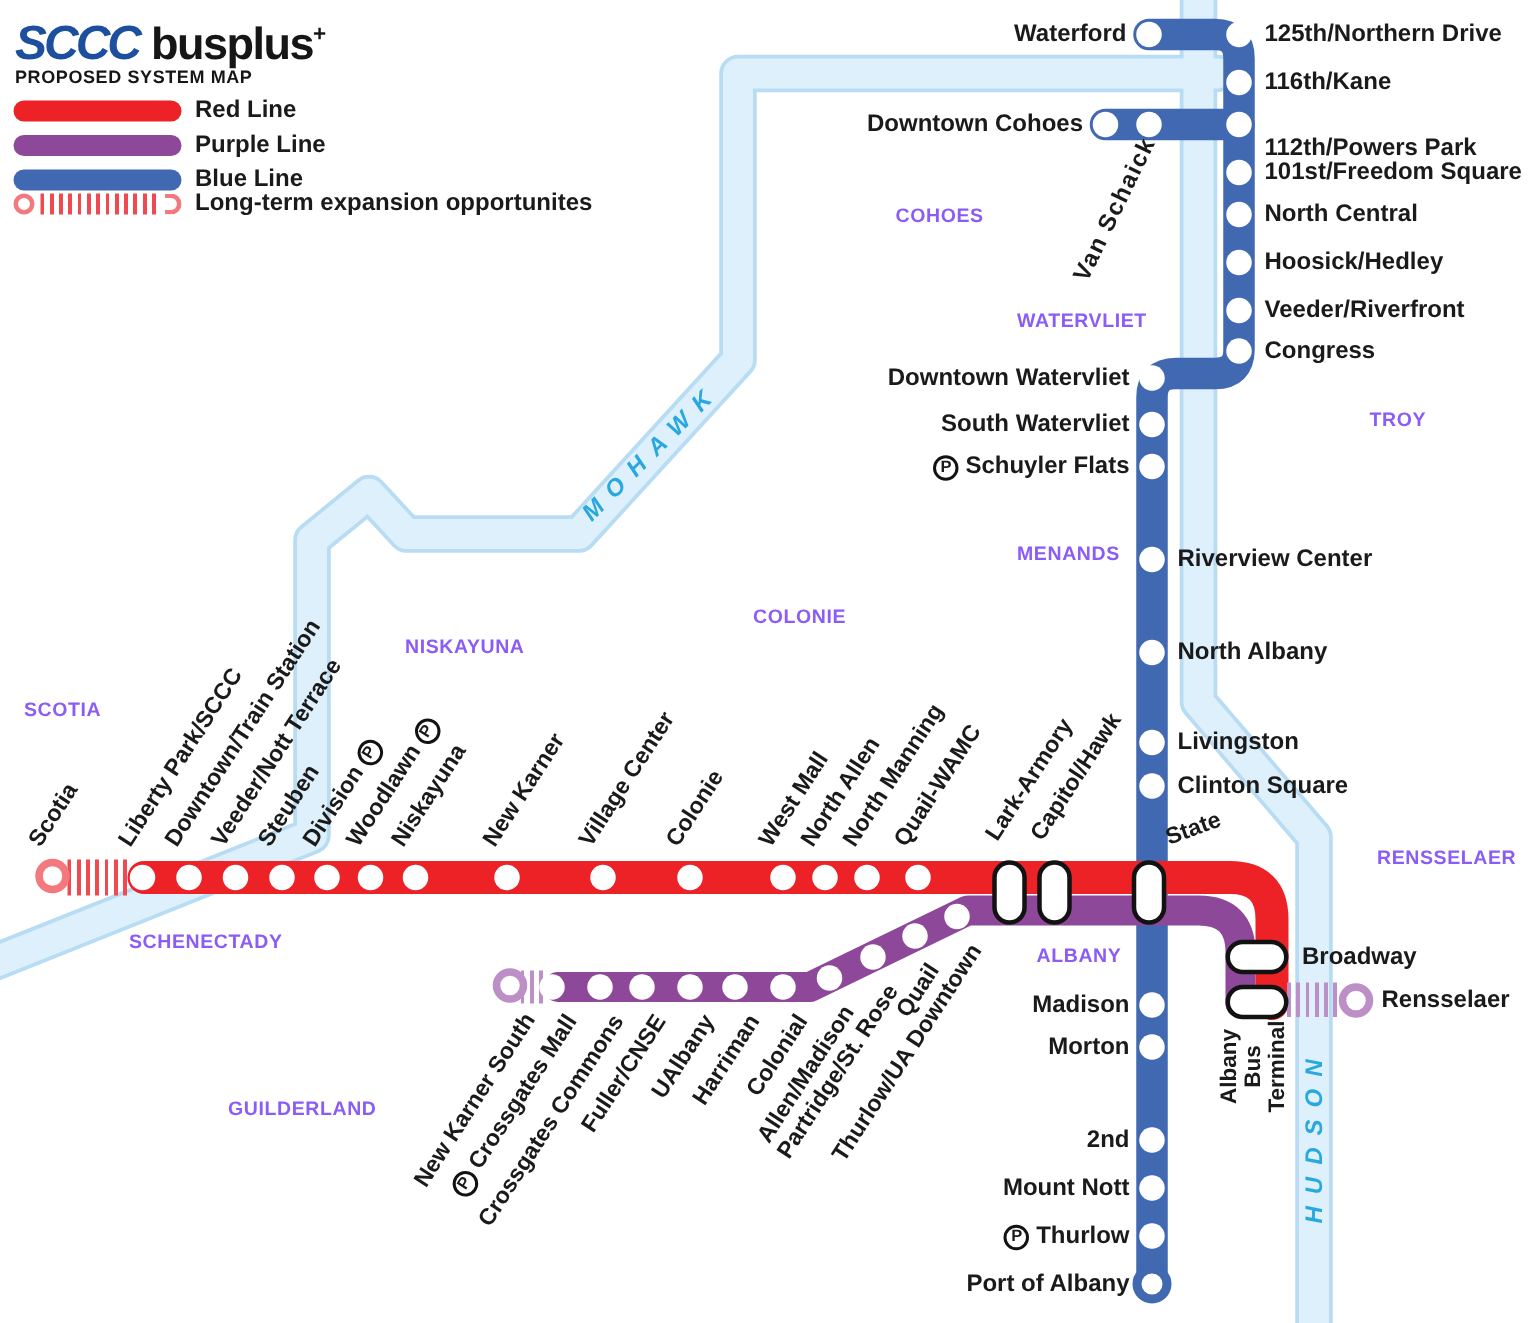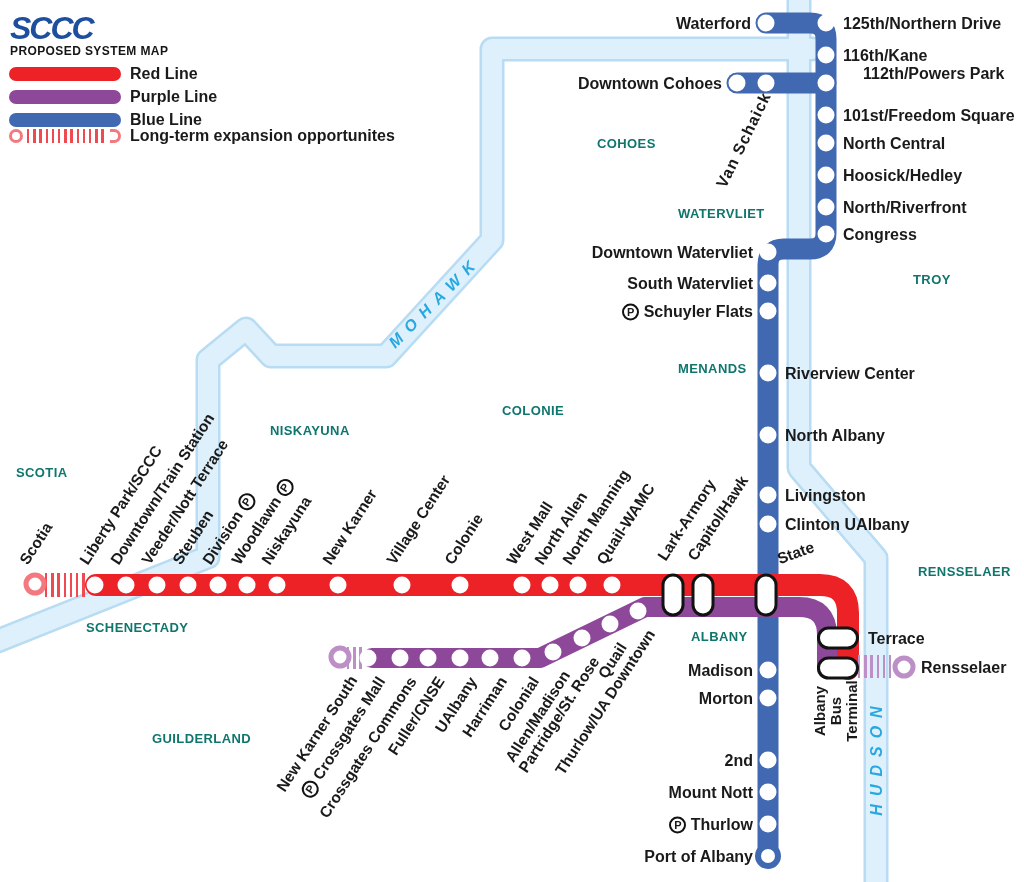--- a/index.html
+++ b/index.html
@@ -23,21 +23,21 @@
        white-space:nowrap;z-index:4;line-height:19px;}
   .lbl.rot_up{transform:rotate(-57deg);transform-origin:left bottom;}
   .lbl.state{transform:rotate(-20deg);transform-origin:left bottom;}
   .lbl.rot_down{transform:rotate(-57deg);transform-origin:right top;text-align:right;}
   .lbl.left{transform:translateY(-50%);text-align:right;font-size:16px;}
   .lbl.right{transform:translateY(-50%);font-size:16px;text-align:center;}
   .lbl.vert{transform:rotate(-90deg);width:120px;text-align:center;white-space:pre-line;
        line-height:16px;font-size:15px;}
   .p-badge{display:inline-block;width:13px;height:13px;border:2px solid #121212;border-radius:50%;
        font-size:11px;font-weight:bold;line-height:13px;text-align:center;vertical-align:1px;}
-  .area{position:absolute;color:#0f766e;font-weight:bold;font-size:13px;letter-spacing:.4px;
+  .area{position:absolute;color:#8b5cf6;font-weight:bold;font-size:13px;letter-spacing:.4px;
        white-space:nowrap;z-index:4;}
   .water{position:absolute;color:#29a8e0;font-weight:bold;font-style:italic;font-size:16px;
        letter-spacing:8px;white-space:nowrap;z-index:4;}
   .water.dark{color:#1a1a1a;font-style:normal;letter-spacing:1px;}
   .logo{position:absolute;left:10px;top:10px;z-index:5;}
   .logo-top{display:flex;align-items:baseline;}
   .cdta{font-size:32px;font-weight:bold;font-style:italic;color:#1d4f9e;letter-spacing:-2px;}
   .busplus{font-size:30px;font-weight:bold;color:#161616;margin-left:8px;letter-spacing:-1px;}
   .plus{font-size:15px;font-weight:bold;color:#161616;vertical-align:12px;}
   .logo-sub{font-size:12px;font-weight:bold;color:#161616;letter-spacing:.4px;margin-top:-3px;}
@@ -137,59 +137,59 @@
       <div class="dot" style="left: 766px; top: 23px;"></div>
       <div class="lbl left" style="right: 273px; top: 23px;"><span>Waterford</span></div>
       <div class="dot" style="left: 826px; top: 23px;"></div>
       <div class="lbl right" style="left: 843px; top: 23px;"><span>125th/Northern Drive</span></div>
       <div class="dot" style="left: 826px; top: 55px;"></div>
       <div class="lbl right" style="left: 843px; top: 55px;"><span>116th/Kane</span></div>
       <div class="dot" style="left: 737px; top: 83px;"></div>
       <div class="lbl left" style="right: 302px; top: 83px;"><span>Downtown Cohoes</span></div>
       <div class="dot" style="left: 766px; top: 83px;"></div>
       <div class="dot" style="left: 826px; top: 83px;"></div>
-      <div class="lbl right" style="left: 843px; top: 73px; margin-left: 20px;"><span>112th/Powers Park</span></div>
+      <div class="lbl right" style="left: 843px; top: 99px;"><span>112th/Powers Park</span></div>
       <div class="dot" style="left: 826px; top: 115px;"></div>
       <div class="lbl right" style="left: 843px; top: 115px;"><span>101st/Freedom Square</span></div>
       <div class="dot" style="left: 826px; top: 143px;"></div>
       <div class="lbl right" style="left: 843px; top: 143px;"><span>North Central</span></div>
       <div class="dot" style="left: 826px; top: 175px;"></div>
       <div class="lbl right" style="left: 843px; top: 175px;"><span>Hoosick/Hedley</span></div>
       <div class="dot" style="left: 826px; top: 207px;"></div>
-      <div class="lbl right" style="left: 843px; top: 207px;"><span>North/Riverfront</span></div>
+      <div class="lbl right" style="left: 843px; top: 207px;"><span>Veeder/Riverfront</span></div>
       <div class="dot" style="left: 826px; top: 234px;"></div>
       <div class="lbl right" style="left: 843px; top: 234px;"><span>Congress</span></div>
       <div class="dot" style="left: 768px; top: 252px;"></div>
       <div class="lbl left" style="right: 271px; top: 252px;"><span>Downtown Watervliet</span></div>
       <div class="dot" style="left: 768px; top: 283px;"></div>
       <div class="lbl left" style="right: 271px; top: 283px;"><span>South Watervliet</span></div>
       <div class="dot" style="left: 768px; top: 311px;"></div>
       <div class="lbl left" style="right: 271px; top: 311px;"><span class="p-badge">P</span> <span>Schuyler Flats</span></div>
       <div class="dot" style="left: 768px; top: 373px;"></div>
       <div class="lbl right" style="left: 785px; top: 373px;"><span>Riverview Center</span></div>
       <div class="dot" style="left: 768px; top: 435px;"></div>
       <div class="lbl right" style="left: 785px; top: 435px;"><span>North Albany</span></div>
       <div class="dot" style="left: 768px; top: 495px;"></div>
       <div class="lbl right" style="left: 785px; top: 495px;"><span>Livingston</span></div>
       <div class="dot" style="left: 768px; top: 524px;"></div>
-      <div class="lbl right" style="left: 785px; top: 524px;"><span>Clinton UAlbany</span></div>
+      <div class="lbl right" style="left: 785px; top: 524px;"><span>Clinton Square</span></div>
       <div class="dot" style="left: 768px; top: 670px;"></div>
       <div class="lbl left" style="right: 271px; top: 670px;"><span>Madison</span></div>
       <div class="dot" style="left: 768px; top: 698px;"></div>
       <div class="lbl left" style="right: 271px; top: 698px;"><span>Morton</span></div>
       <div class="dot" style="left: 768px; top: 760px;"></div>
       <div class="lbl left" style="right: 271px; top: 760px;"><span>2nd</span></div>
       <div class="dot" style="left: 768px; top: 792px;"></div>
       <div class="lbl left" style="right: 271px; top: 792px;"><span>Mount Nott</span></div>
       <div class="dot" style="left: 768px; top: 824px;"></div>
       <div class="lbl left" style="right: 271px; top: 824px;"><span class="p-badge">P</span> <span>Thurlow</span></div>
       <div class="dot terminal" style="left: 768px; top: 856px;"></div>
       <div class="lbl left" style="right: 271px; top: 856px;"><span>Port of Albany</span></div>
       <div class="capsule h" style="left: 838px; top: 638px;"></div>
-      <div class="lbl right" style="left: 868px; top: 638px;"><span>Terrace</span></div>
+      <div class="lbl right" style="left: 868px; top: 638px;"><span>Broadway</span></div>
       <div class="capsule h" style="left: 838px; top: 668px;"></div>
       <div class="lbl vert" style="left: 776px; top: 687px;"><span>Albany
 Bus
 Terminal</span></div>
       <div class="dot open" style="left: 904px; top: 667px; border-color: rgb(189, 143, 199);"></div>
       <div class="lbl right" style="left: 921px; top: 667px;"><span>Rensselaer</span></div>
       <div class="area" style="left: 597px; top: 136px;">COHOES</div>
       <div class="area" style="left: 678px; top: 206px;">WATERVLIET</div>
       <div class="area" style="left: 913px; top: 272px;">TROY</div>
       <div class="area" style="left: 678px; top: 361px;">MENANDS</div>
@@ -201,20 +201,21 @@
       <div class="area" style="left: 691px; top: 629px;">ALBANY</div>
       <div class="area" style="left: 918px; top: 564px;">RENSSELAER</div>
       <div class="water" style="left: 435px; top: 302px; transform: translate(-50%, -50%) rotate(-45deg);">MOHAWK</div>
       <div class="water" style="left: 877px; top: 757px; transform: translate(-50%, -50%) rotate(-90deg);">HUDSON</div>
       <div class="water dark" style="left: 744px; top: 140px; transform: translate(-50%, -50%) rotate(-64deg);">Van Schaick</div>
     </div>
 
   <div class="logo">
     <div class="logo-top">
       <span class="cdta">SCCC</span>
+      <span class="busplus"><span>busplus</span><span class="plus">+</span></span>
     </div>
     <div class="logo-sub">PROPOSED SYSTEM MAP</div>
   </div>
 
   <div id="legend">
       <div class="legend-row" style="top: 4px;">
         <span class="pill" style="background: rgb(236, 34, 39);"></span>
         <span class="legend-label">Red Line</span>
       </div>
       <div class="legend-row" style="top: 27px;">

